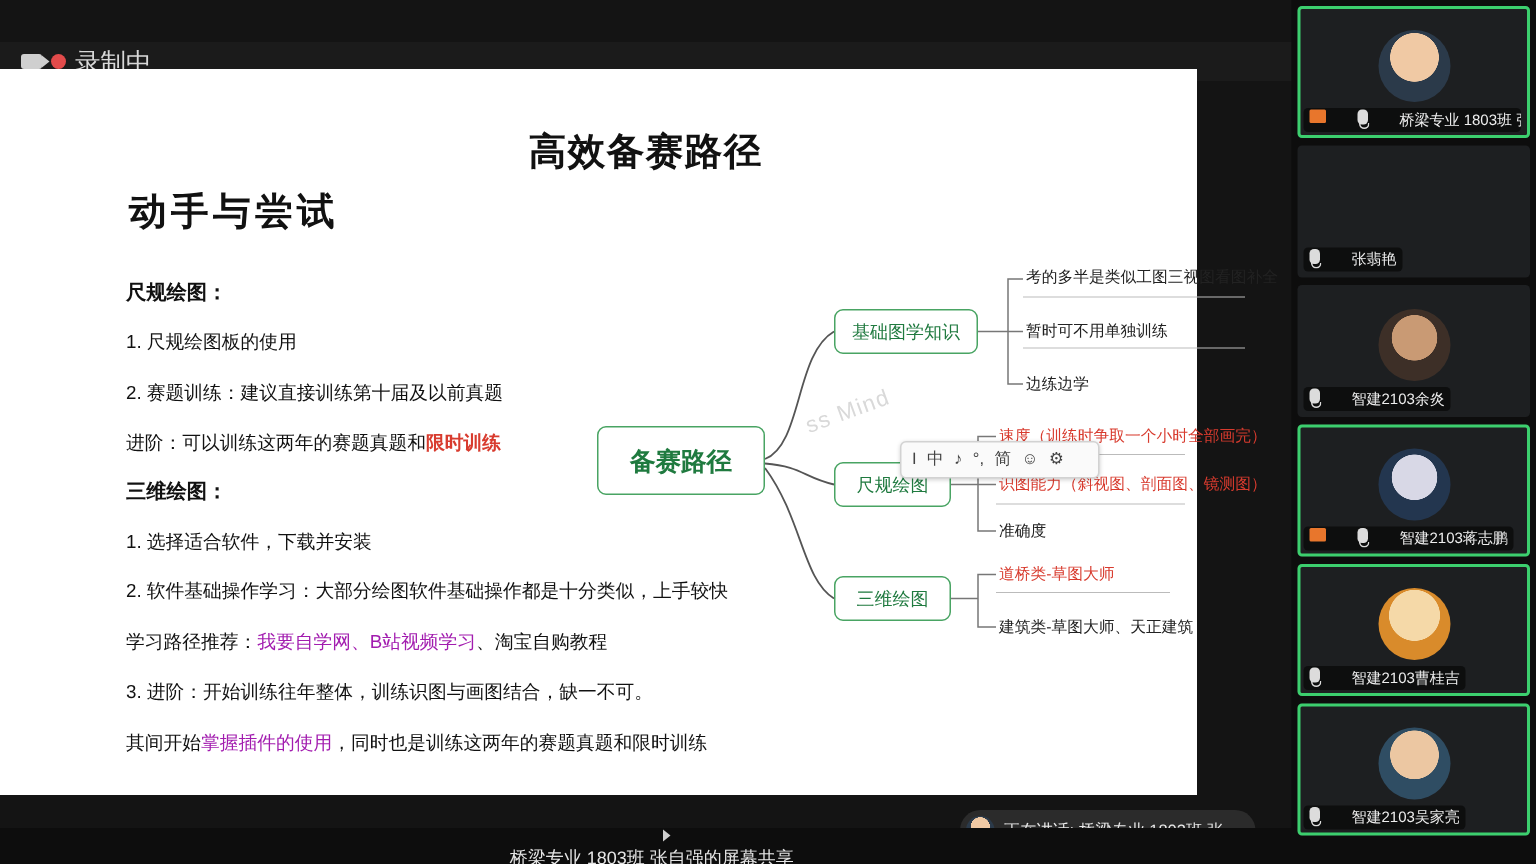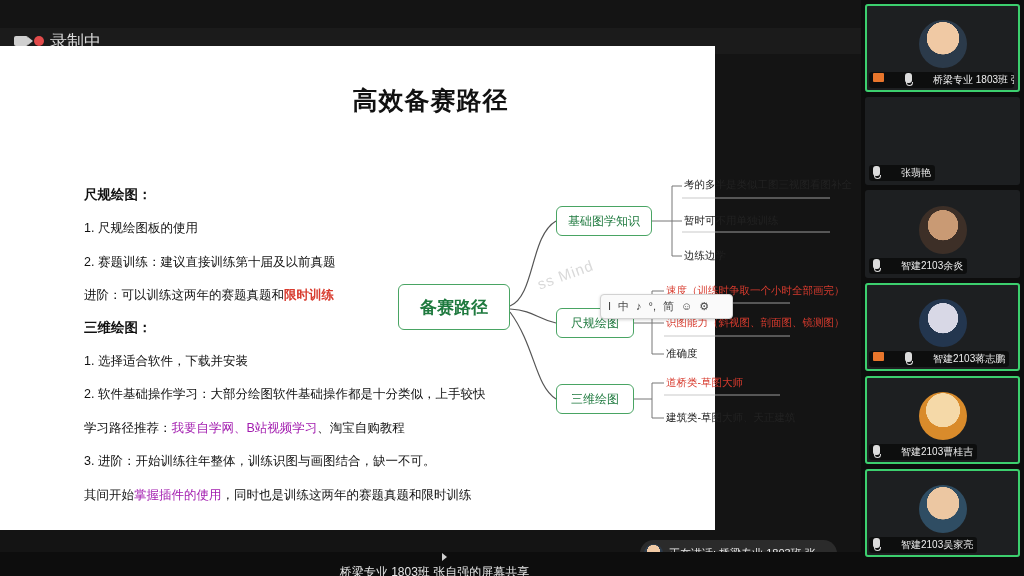--- a/index.html
+++ b/index.html
@@ -29,21 +29,21 @@
     width: 14px; height: 10px; background: #cfcfcf; border-radius: 2px;
     position: relative;
   }
   .rec-cam::after {
     content: ""; position: absolute; right: -5px; top: 1px;
     border-left: 5px solid #cfcfcf;
     border-top: 4px solid transparent; border-bottom: 4px solid transparent;
   }
 
   .slide {
-    position: absolute; left: 0; top: 46px; width: 715px; height: 484px;
+    position: absolute; left: 0; top: 46px; width: 798px; height: 484px;
     background: #ffffff; color: #111;
   }
 
   .slide-title {
     position: absolute; top: 38px; left: 0; width: 861px; text-align: center;
     font-size: 25px; font-weight: bold; letter-spacing: 1px;
   }
   .slide-subtitle {
     position: absolute; top: 78px; left: 86px;
     font-size: 25px; font-weight: bold; letter-spacing: 3px;
@@ -160,20 +160,21 @@
 
     <div class="rec-bar">
       <span class="rec-cam"></span>
       <span class="rec-dot"></span>
       <span>录制中</span>
     </div>
 
     <div class="slide">
 
       <div class="slide-title">高效备赛路径</div>
+      <div class="slide-subtitle">动手与尝试</div>
 
       <div class="bullets">
         <div>
           <div class="b-head">尺规绘图：</div>
           <div class="b-line"><span>1. 尺规绘图板的使用</span></div>
           <div class="b-line"><span>2. 赛题训练：建议直接训练第十届及以前真题</span></div>
           <div class="b-line"><span>进阶：可以训练这两年的赛题真题和</span><span class="hl-red-b">限时训练</span></div>
         </div>
         <div style="margin-top:12px;">
           <div class="b-head">三维绘图：</div>

